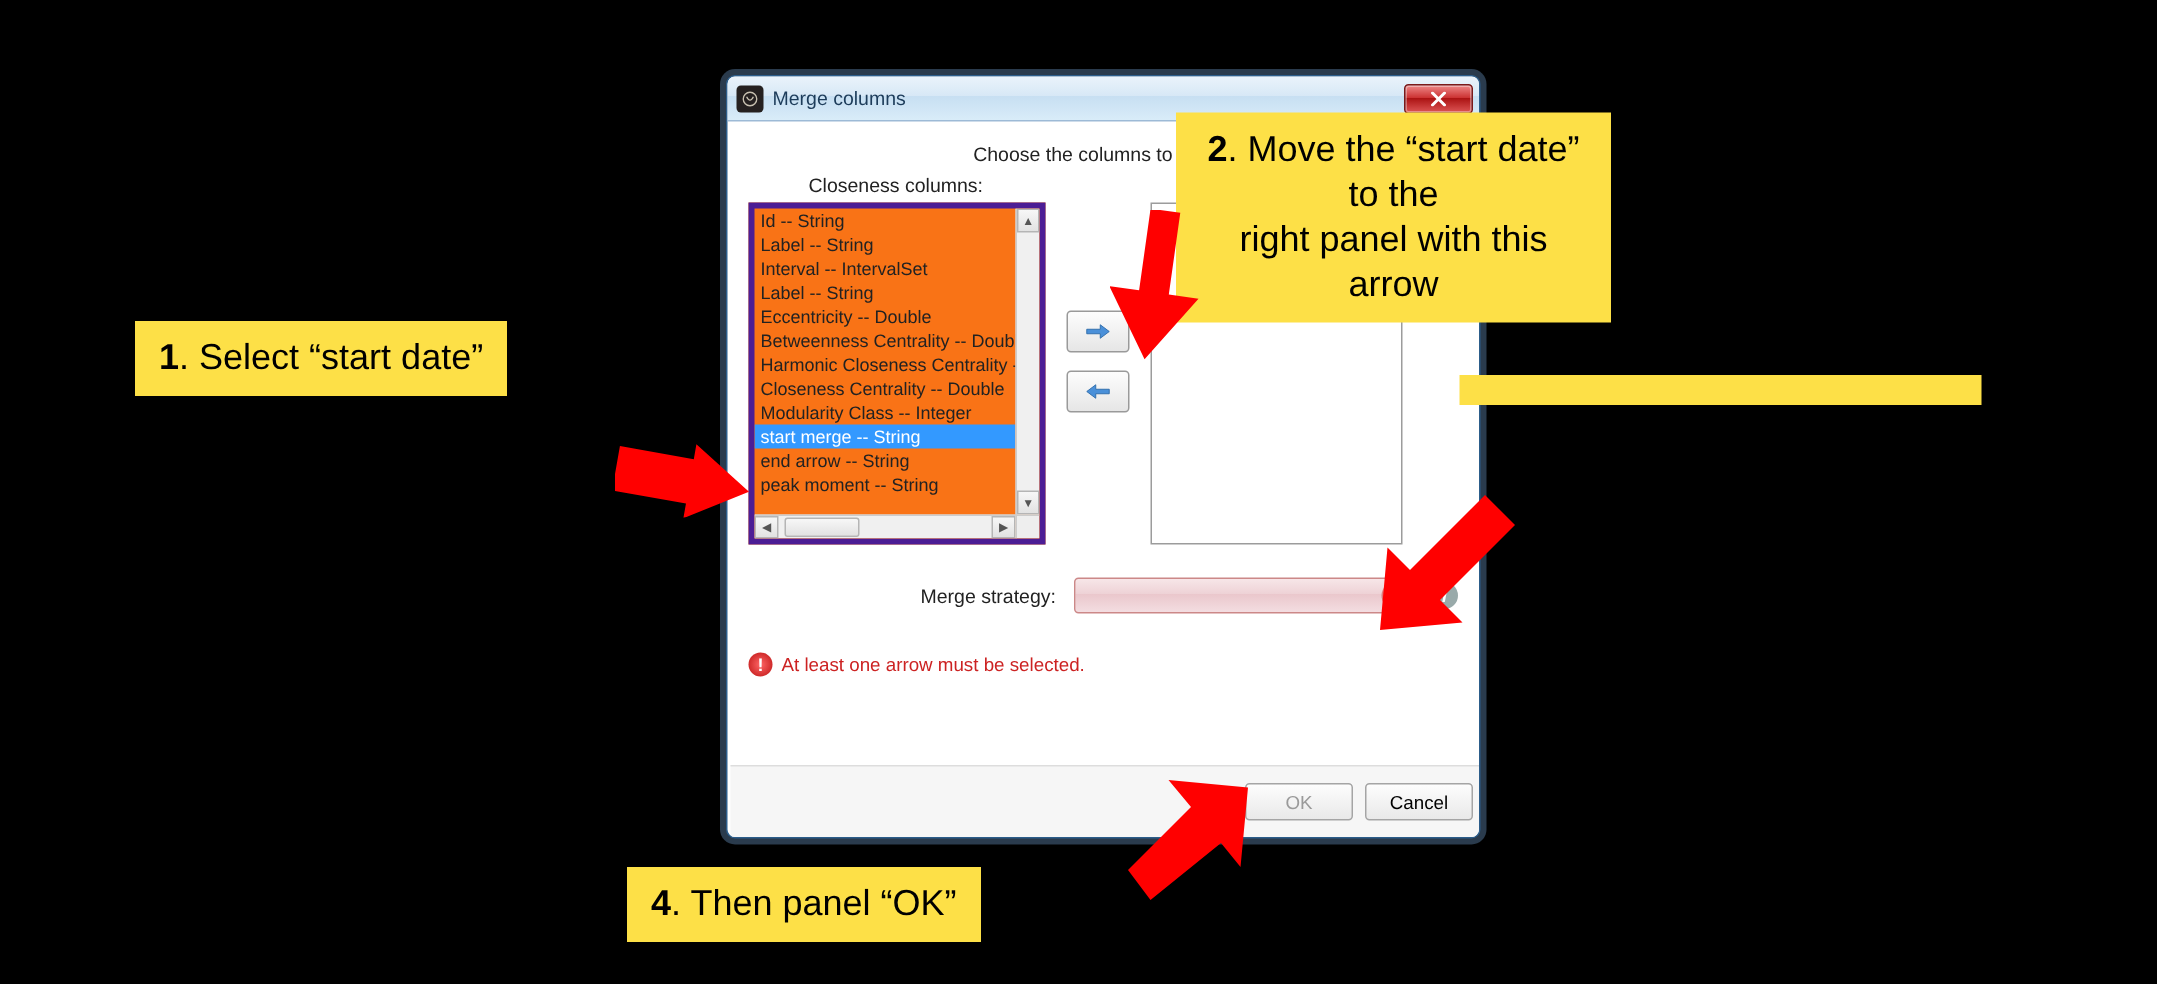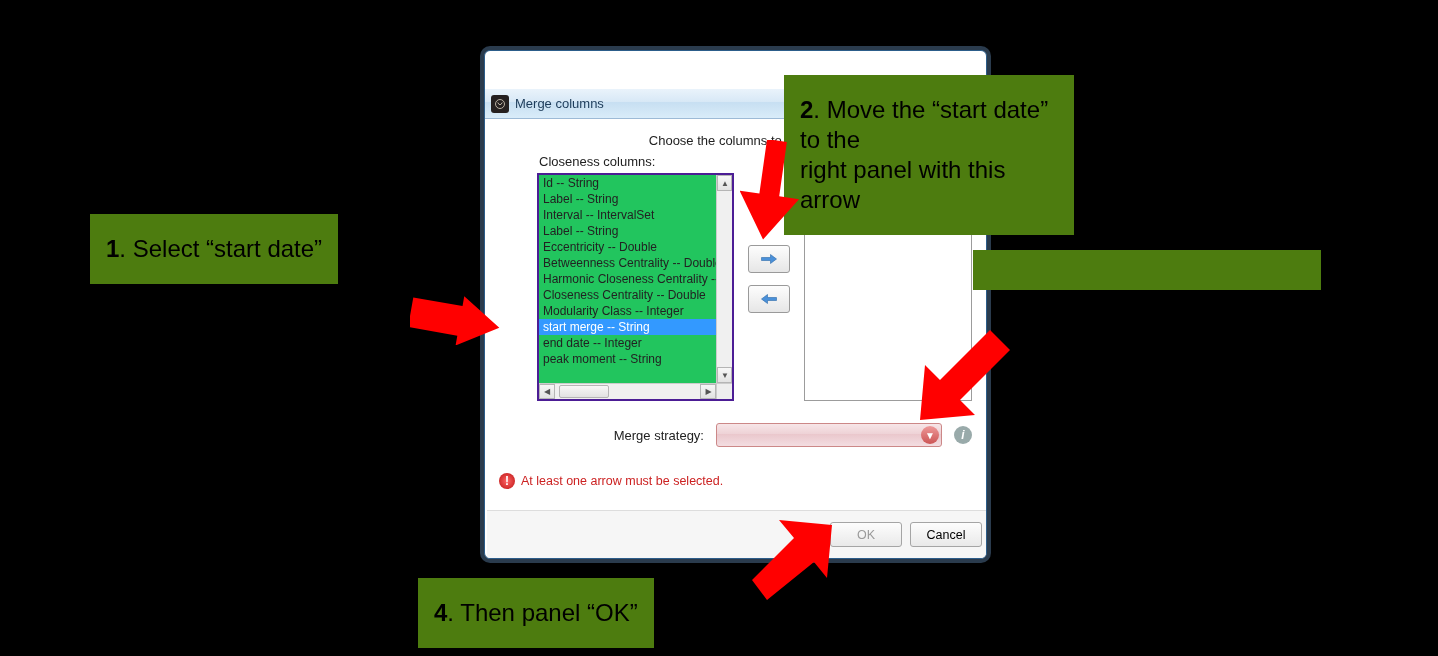--- a/index.html
+++ b/index.html
@@ -28,21 +28,20 @@
     box-shadow: 0 0 0 4px rgba(120,170,220,0.35);
   }
   .titlebar {
     height: 30px;
     background: linear-gradient(#eaf3fb, #d7e8f6 45%, #c7dff2 46%, #d9ecf9);
     border-bottom: 1px solid #9dbad6;
     display: flex;
     align-items: center;
     padding: 0 4px 0 6px;
     font-size: 13px;
-    margin-top: 38px;
   }
   .titlebar .appicon {
     width:18px;height:18px;background:#252020;border-radius:3px;
     display:inline-flex;align-items:center;justify-content:center;
     margin-right:6px;
   }
   .titlebar .appicon svg { width:12px;height:12px; }
   .titlebar .title { flex:1; color:#1d3c5a; }
   .close-btn {
     width: 46px; height: 20px;
@@ -70,26 +69,25 @@
   }
   .panels {
     display:flex;
     align-items:flex-start;
     gap: 14px;
     margin-top: 4px;
   }
   .listbox {
     width: 198px;
     height: 228px;
-    border: 2px solid #4c1d95;
-    background:#22c55e;
+    border: 4px solid #4c1d95;
+    background:#f97316;
     font-size:12px;
     overflow:hidden;
     position:relative;
-    margin-left:38px;
   }
   .listbox .items {
     position:absolute; left:0; top:0; right:16px; bottom:16px;
     overflow:hidden;
   }
   .listbox .item {
     padding: 1px 4px;
     white-space: nowrap;
     cursor:default;
   }
@@ -188,27 +186,27 @@
     background:linear-gradient(#fdfdfd,#e9e9e9);
     border:1px solid #a5a5a5;border-radius:3px;
     font-size:12.5px;cursor:pointer;
     display:flex;align-items:center;justify-content:center;
   }
   .dlg-btn.disabled{color:#9a9a9a;}
 
   
   .callout {
     position:absolute;
-    background:#4d7c0f;
-    padding:20px 16px;
+    background:#fde047;
+    padding:10px 16px;
     font-size:24px;
     font-family: Arial, sans-serif;
     color:#000;
     line-height:1.25;
-    text-align:left;
+    text-align:center;
   }
   .callout b { font-weight:bold; }
 
   
   .arrow {
     position:absolute;
   }
   .arrow svg { display:block; }
 </style>
 </head>
@@ -241,21 +239,21 @@
             <div class="item">Id -- String</div>
             <div class="item">Label -- String</div>
             <div class="item">Interval -- IntervalSet</div>
             <div class="item">Label -- String</div>
             <div class="item">Eccentricity -- Double</div>
             <div class="item">Betweenness Centrality -- Double</div>
             <div class="item">Harmonic Closeness Centrality -- Double</div>
             <div class="item">Closeness Centrality -- Double</div>
             <div class="item">Modularity Class -- Integer</div>
             <div class="item selected">start merge -- String</div>
-            <div class="item">end date -- Integer</div>
+            <div class="item">end arrow -- String</div>
             <div class="item">peak moment -- String</div>
           </div>
         <div class="vscroll">
           <div class="thumb-btn up">▲</div>
           <div class="thumb-btn down">▼</div>
         </div>
         <div class="hscroll">
           <div class="thumb-btn left">◀</div>
           <div class="hthumb"></div>
           <div class="thumb-btn right">▶</div>

